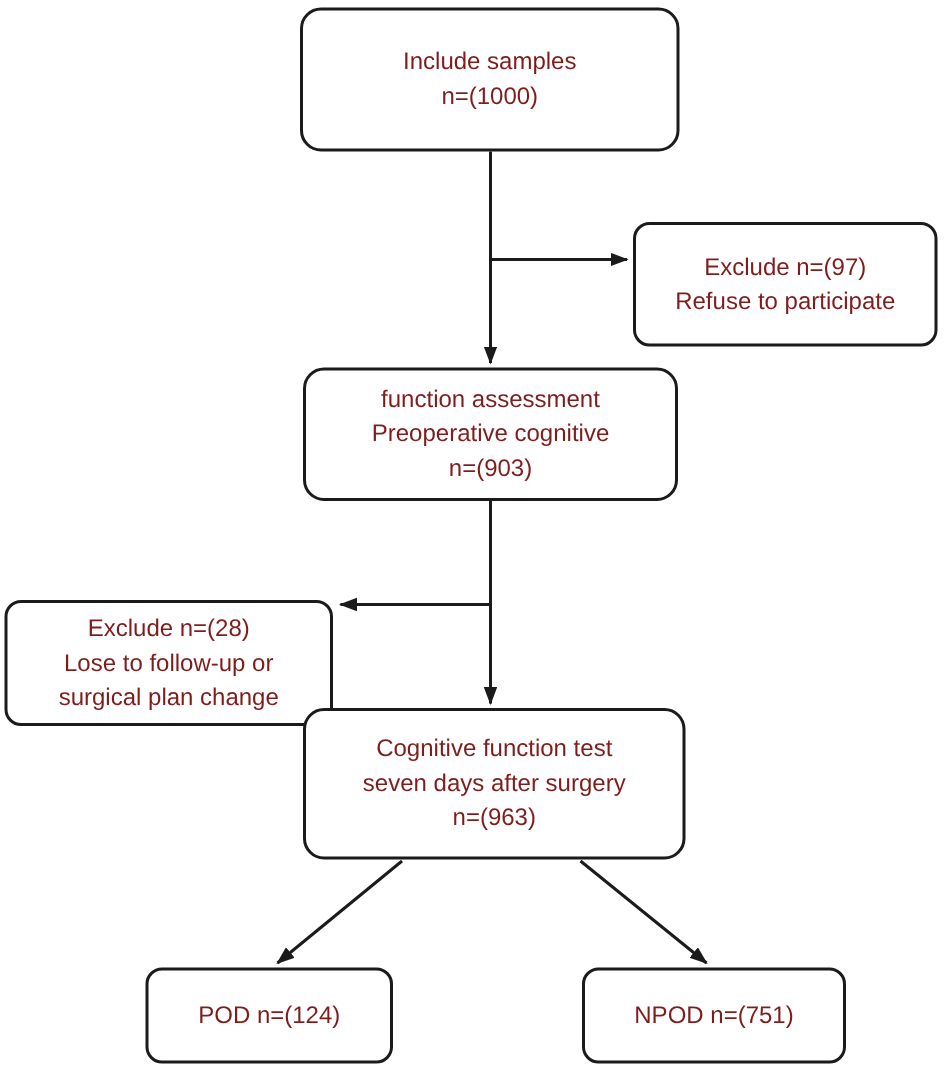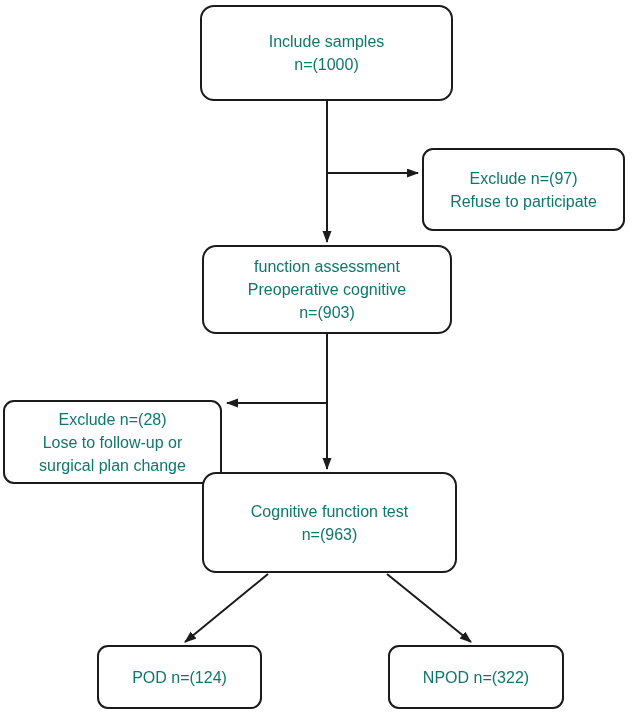--- a/index.html
+++ b/index.html
@@ -6,21 +6,21 @@
     margin: 0;
     padding: 0;
     background: #ffffff;
   }
   #stage {
     position: relative;
     width: 633px;
     height: 714px;
     background: #ffffff;
     font-family: "Liberation Sans", sans-serif;
-    color: #0f766e;
+    color: #7f1d1d;
     overflow: hidden;
   }
   #arrows {
     position: absolute;
     left: 0;
     top: 0;
     width: 633px;
     height: 714px;
   }
   .box {
@@ -87,24 +87,25 @@
   </div>
 
   <div class="box small" style="left:3px; top:356px; width:219px; height:84px;margin-top:44px;">
     <span>Exclude n=(28)</span>
     <span>Lose to follow-up or</span>
     <span>surgical plan change</span>
   </div>
 
   <div class="box" style="left:202px; top:472px; width:255px; height:101px;text-align:center;">
     <span>Cognitive function test</span>
+    <span>seven days after surgery</span>
     <span>n=(963)</span>
   </div>
 
   <div class="box small" style="left:97px; top:645px; width:165px; height:64px;">
     <span>POD n=(124)</span>
   </div>
 
   <div class="box small" style="left:388px; top:645px; width:176px; height:64px;">
-    <span>NPOD n=(322)</span>
+    <span>NPOD n=(751)</span>
   </div>
 
 </div>
 
 </body></html>

